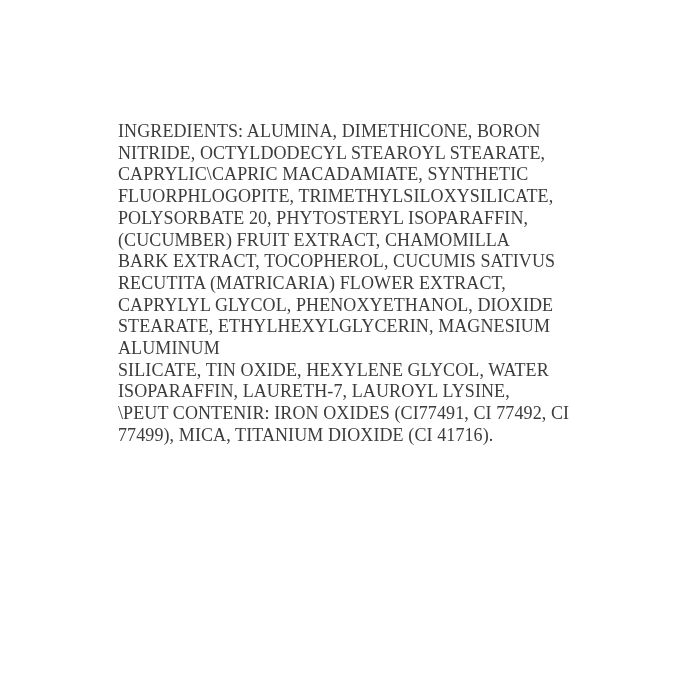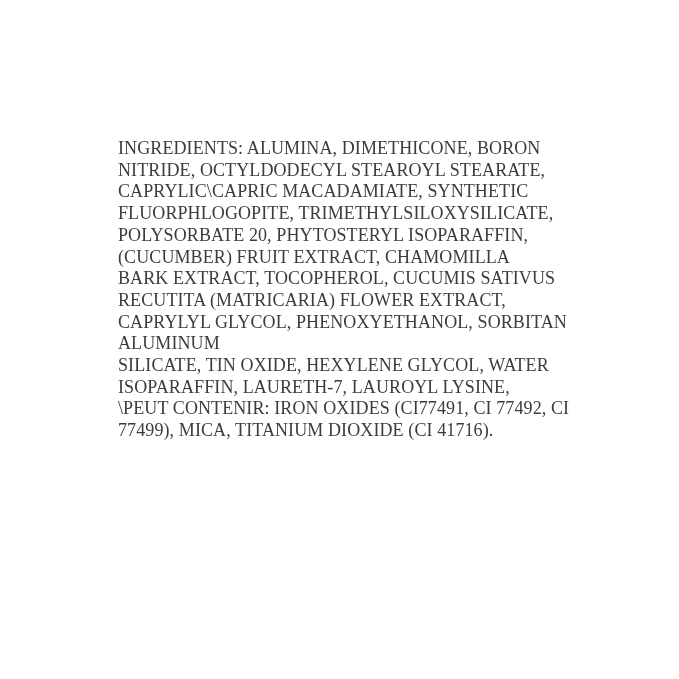--- a/index.html
+++ b/index.html
@@ -10,21 +10,21 @@
     width: 679px;
     height: 679px;
     background: #ffffff;
     overflow: hidden;
     position: relative;
     font-family: "Liberation Serif", "DejaVu Serif", serif;
   }
   .ingredients-block {
     position: absolute;
     left: 118px;
-    top: 138px;
+    top: 121px;
     width: 452px;
     color: #3c3c3c;
     font-size: 18px;
     line-height: 21.7px;
     letter-spacing: 0.1px;
     text-align: left;
     -webkit-font-smoothing: antialiased;
   }
   .ingredients-line {
     white-space: nowrap;
@@ -35,19 +35,20 @@
 
 <div class="ingredients-block">
   <div class="ingredients-line">INGREDIENTS: ALUMINA, DIMETHICONE, BORON</div>
   <div class="ingredients-line">NITRIDE, OCTYLDODECYL STEAROYL STEARATE,</div>
   <div class="ingredients-line">CAPRYLIC\CAPRIC MACADAMIATE, SYNTHETIC</div>
   <div class="ingredients-line">FLUORPHLOGOPITE, TRIMETHYLSILOXYSILICATE,</div>
   <div class="ingredients-line">POLYSORBATE 20, PHYTOSTERYL ISOPARAFFIN,</div>
   <div class="ingredients-line">(CUCUMBER) FRUIT EXTRACT, CHAMOMILLA</div>
   <div class="ingredients-line">BARK EXTRACT, TOCOPHEROL, CUCUMIS SATIVUS</div>
   <div class="ingredients-line">RECUTITA (MATRICARIA) FLOWER EXTRACT,</div>
-  <div class="ingredients-line">CAPRYLYL GLYCOL, PHENOXYETHANOL, SORBITAN</div>
+  <div class="ingredients-line">CAPRYLYL GLYCOL, PHENOXYETHANOL, DIOXIDE</div>
+  <div class="ingredients-line">STEARATE, ETHYLHEXYLGLYCERIN, MAGNESIUM</div>
   <div class="ingredients-line">ALUMINUM</div>
   <div class="ingredients-line">SILICATE, TIN OXIDE, HEXYLENE GLYCOL, WATER</div>
   <div class="ingredients-line">ISOPARAFFIN, LAURETH-7, LAUROYL LYSINE,</div>
   <div class="ingredients-line">\PEUT CONTENIR: IRON OXIDES (CI77491, CI 77492, CI</div>
   <div class="ingredients-line">77499), MICA, TITANIUM DIOXIDE (CI 41716).</div>
 </div>
 
 </body></html>

